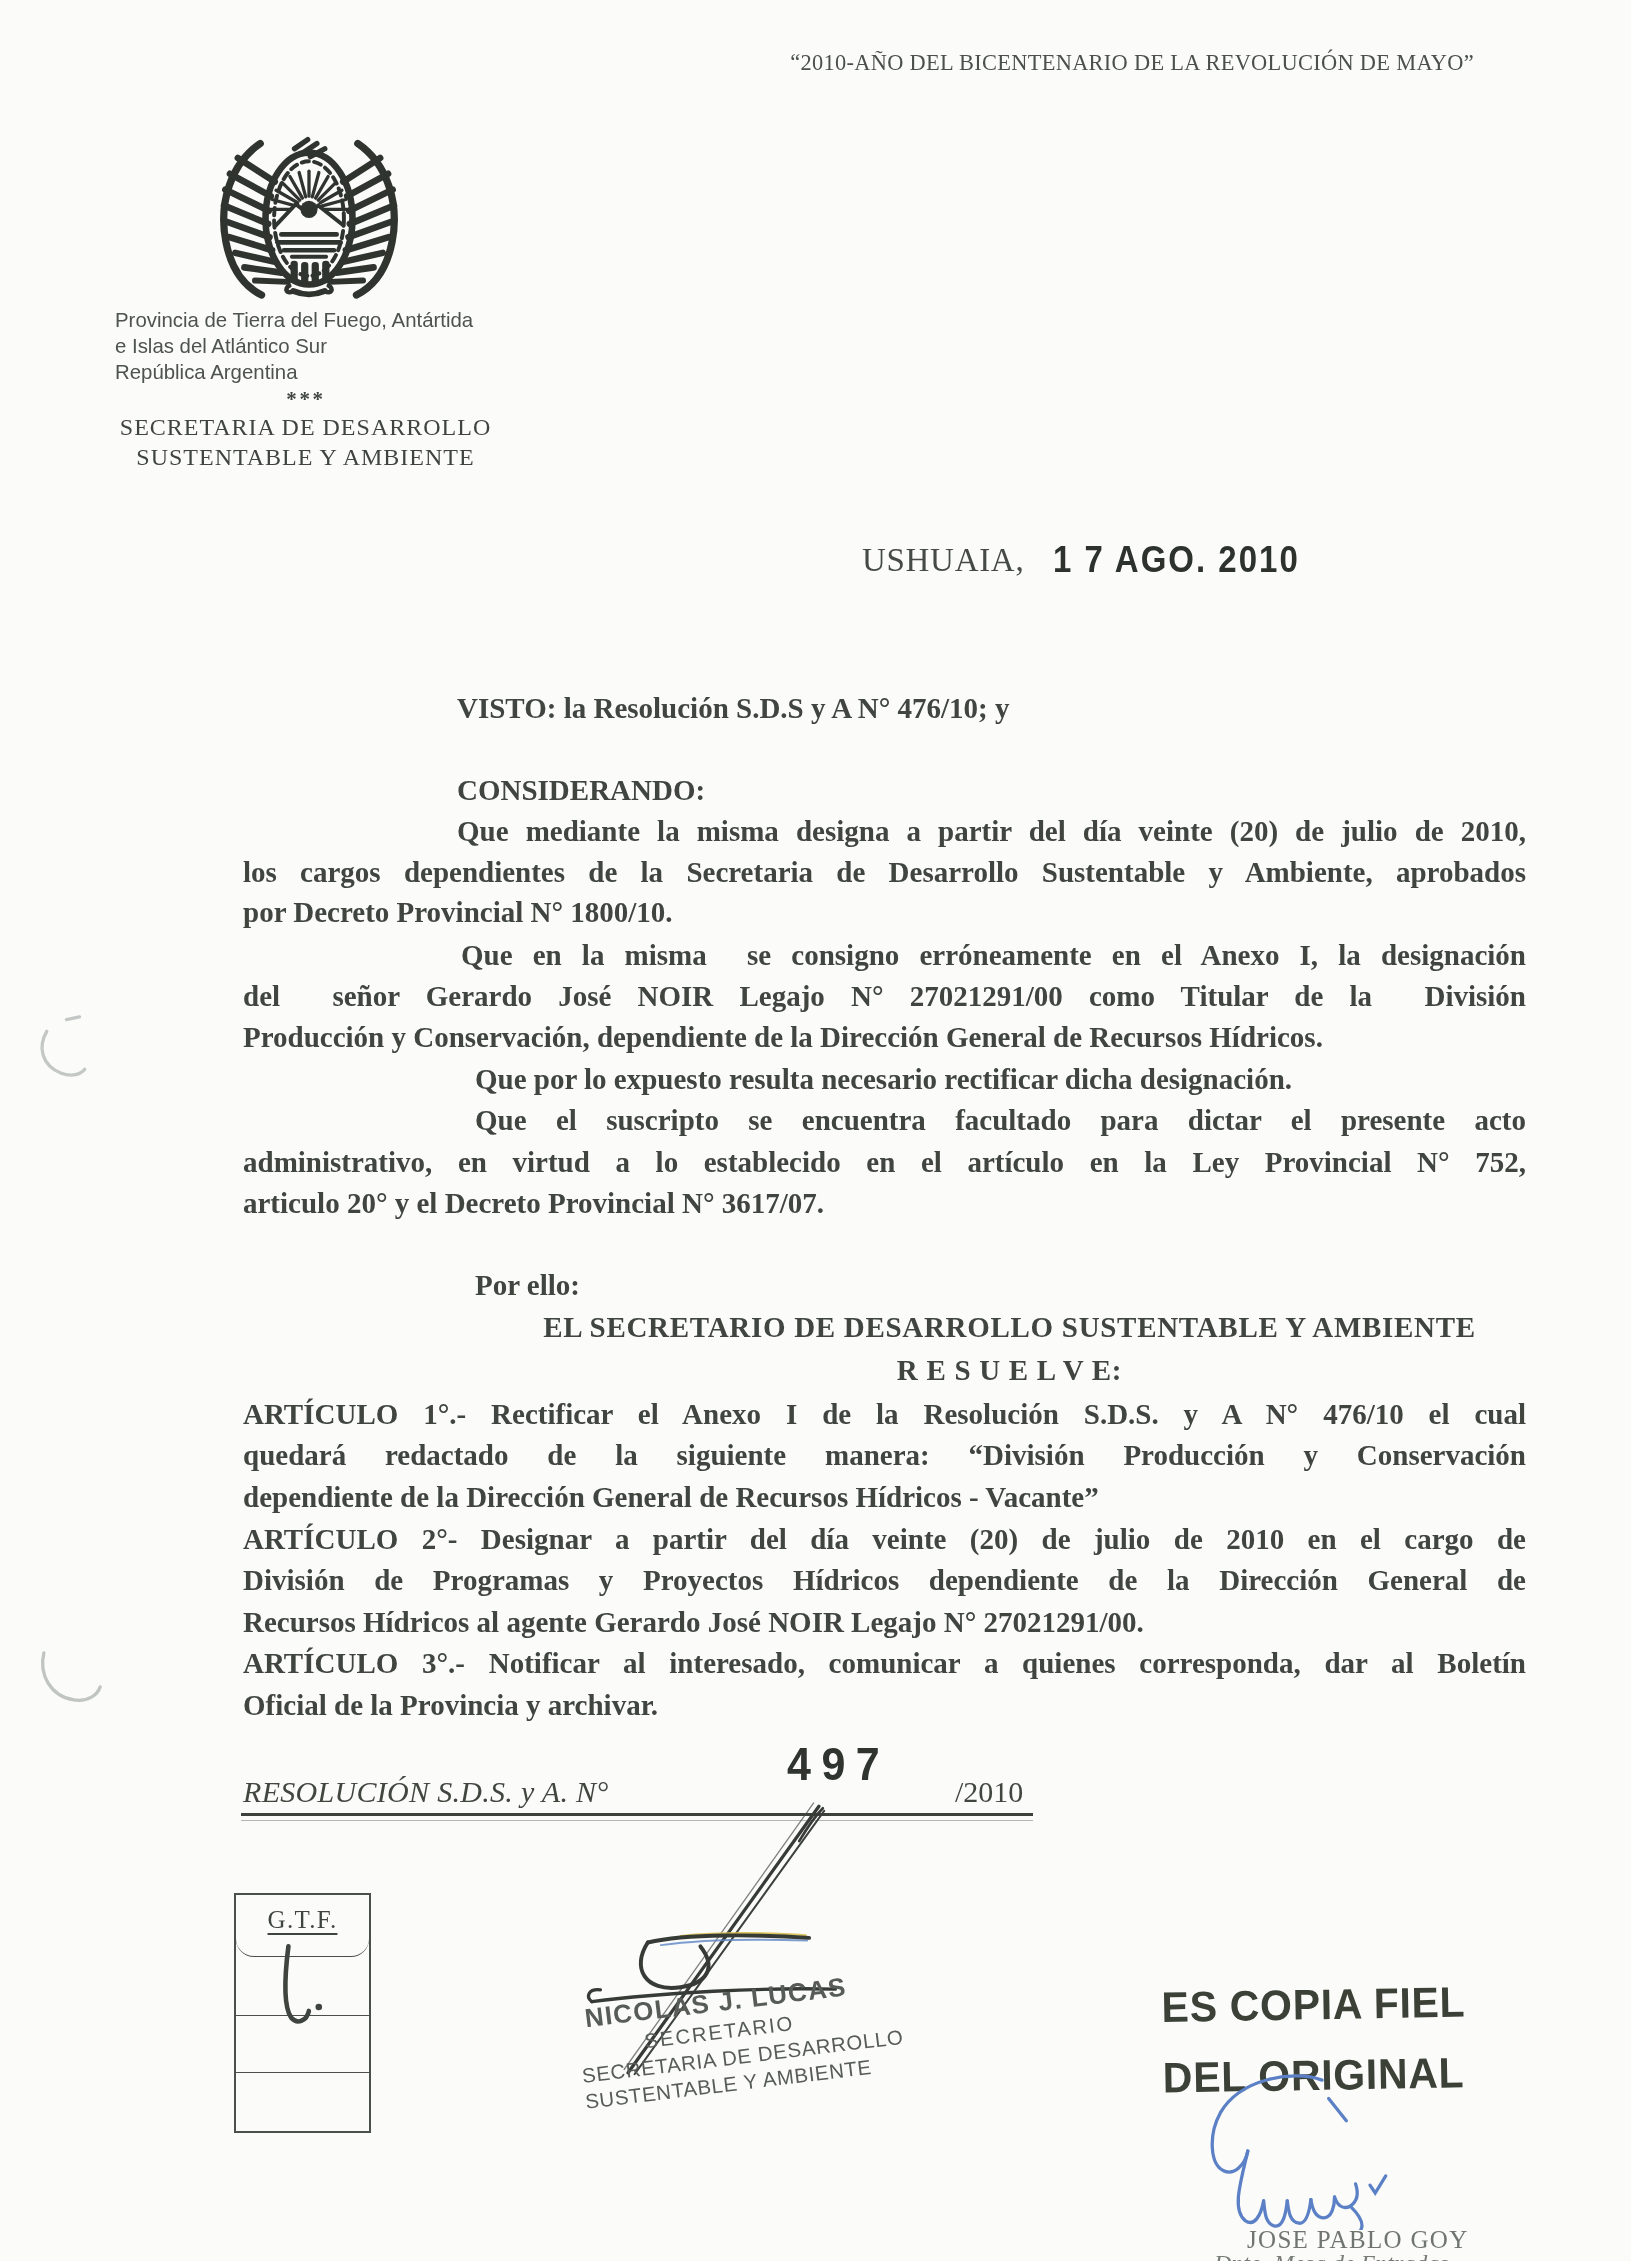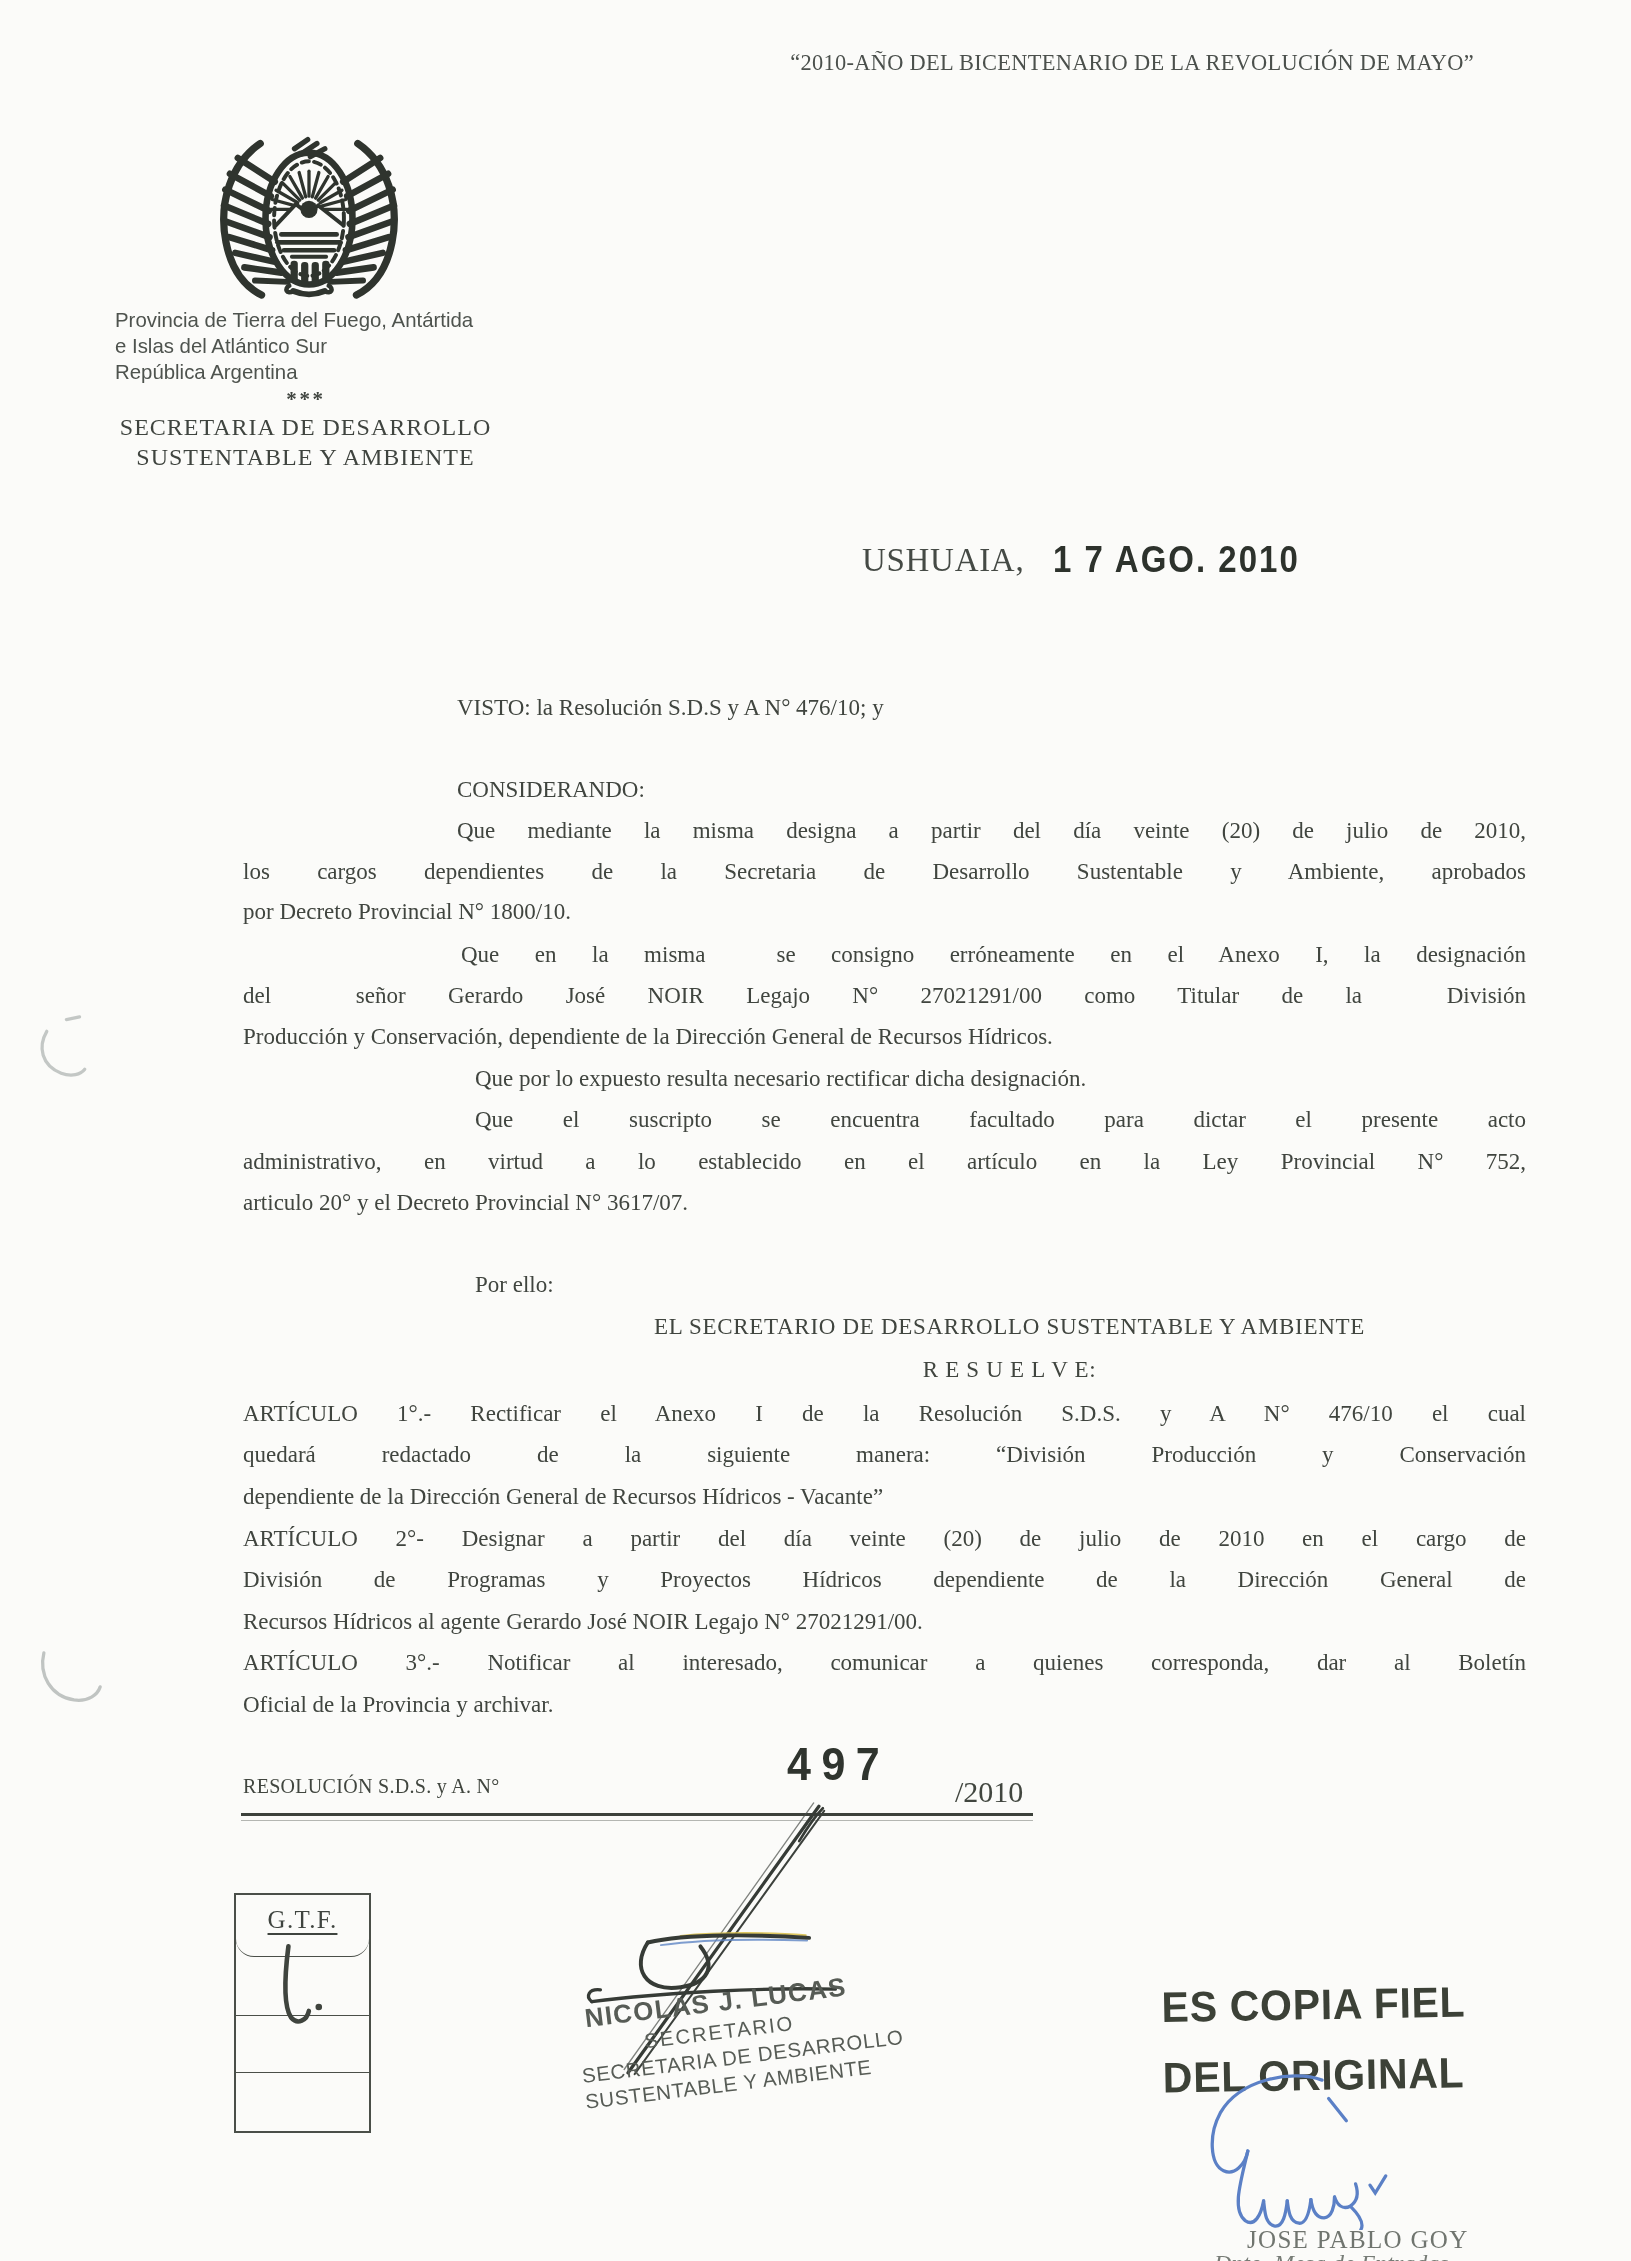--- a/index.html
+++ b/index.html
@@ -18,34 +18,34 @@
   .stars{position:absolute; left:115px; top:387px; width:382px; text-align:center;
     font-size:21px; font-weight:bold; color:#3f443f; letter-spacing:2.6px;}
   .secretariat{position:absolute; left:95px; top:412px; width:421px; text-align:center;
     font-size:24px; line-height:30px; letter-spacing:1px; color:#3f443f;}
   
   .city{position:absolute; left:862px; top:542px; font-size:33px; color:#454a45; letter-spacing:0.7px;}
   .datestamp{position:absolute; left:1053px; top:538px; font-size:33px; font-weight:bold;
     font-family:"Liberation Sans", sans-serif; color:#2d322c; letter-spacing:2px;
     transform:scaleY(1.14); transform-origin:left top; white-space:pre;}
   
-  .bline{position:absolute; left:243px; width:1283px; font-size:23px; line-height:38px;
-    color:#40453f; white-space:pre-wrap;}
+  .bline{position:absolute; left:243px; width:1283px; font-size:29px; line-height:38px;
+    color:#40453f; white-space:pre-wrap;font-weight:bold;}
   .just{text-align:justify; text-align-last:justify;}
   .ind1{text-indent:214px;}
   .ind2{text-indent:218px;}
   .ind3{text-indent:232px;}
   .ctr{text-align:center; text-align-last:center; padding-left:125px; letter-spacing:0.7px;}
   .t0{top:689px;} .t1{top:771px;} .t2{top:812px;} .t3{top:853px;} .t4{top:893px;}
   .t5{top:936px;} .t6{top:977px;} .t7{top:1018px;} .t8{top:1060px;} .t9{top:1101px;}
   .t10{top:1143px;} .t11{top:1184px;} .t12{top:1266px;} .t13{top:1308px;} .t14{top:1351px;}
   .t15{top:1395px;} .t16{top:1436px;} .t17{top:1478px;} .t18{top:1520px;} .t19{top:1561px;}
   .t20{top:1603px;} .t21{top:1644px;} .t22{top:1686px;}
   
-  .resline{position:absolute; left:243px; top:1775px; font-size:20px; color:#41463f; letter-spacing:0.3px;}
+  .resline{position:absolute; left:243px; top:1775px; font-size:30px; color:#41463f; letter-spacing:0.3px;font-style:italic;}
   .resnum{position:absolute; left:787px; top:1738px; font-size:43px; font-weight:bold;
     font-family:"Liberation Sans", sans-serif; letter-spacing:10.5px; color:#2f342e;
     transform:scaleY(1.08); transform-origin:left top;}
   .resyear{position:absolute; left:955px; top:1775px; font-size:30px; color:#41463f;}
   .resrule1{position:absolute; left:241px; top:1813px; width:792px; height:2.6px; background:#3c413b;}
   .resrule2{position:absolute; left:241px; top:1820px; width:792px; height:1.3px; background:#8d918c; opacity:.65;}
   
   .gtf{position:absolute; left:234px; top:1893px; width:133px; height:236px;
     border:2px solid #4a4f49; background:transparent;}
   .gtf .r1{height:61px; border-bottom:1.3px solid #4a4f49; text-align:center;border-radius:18px;}

